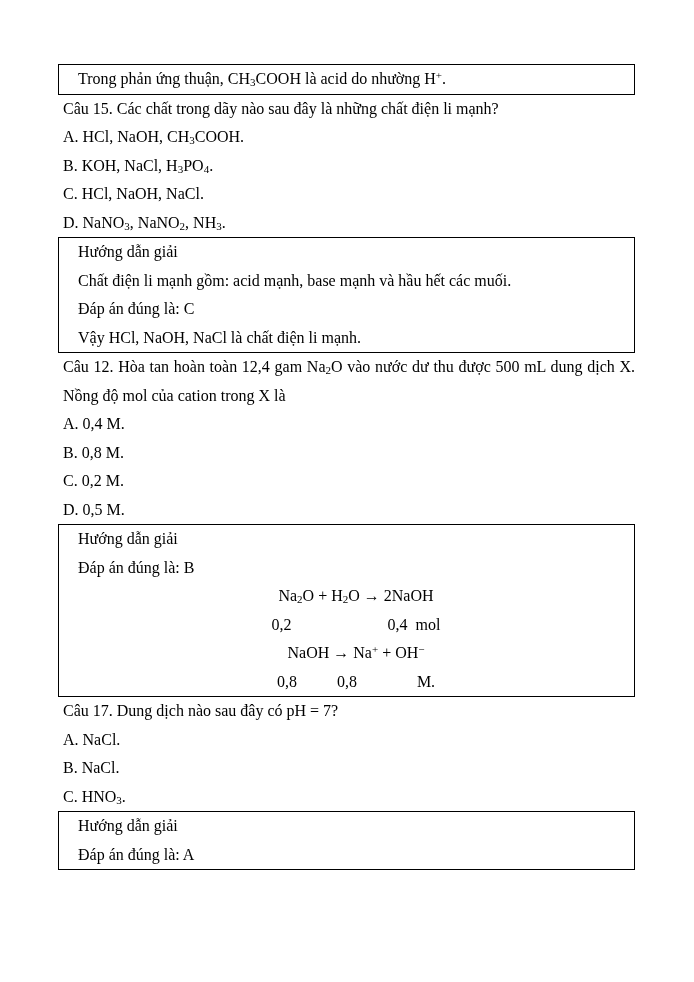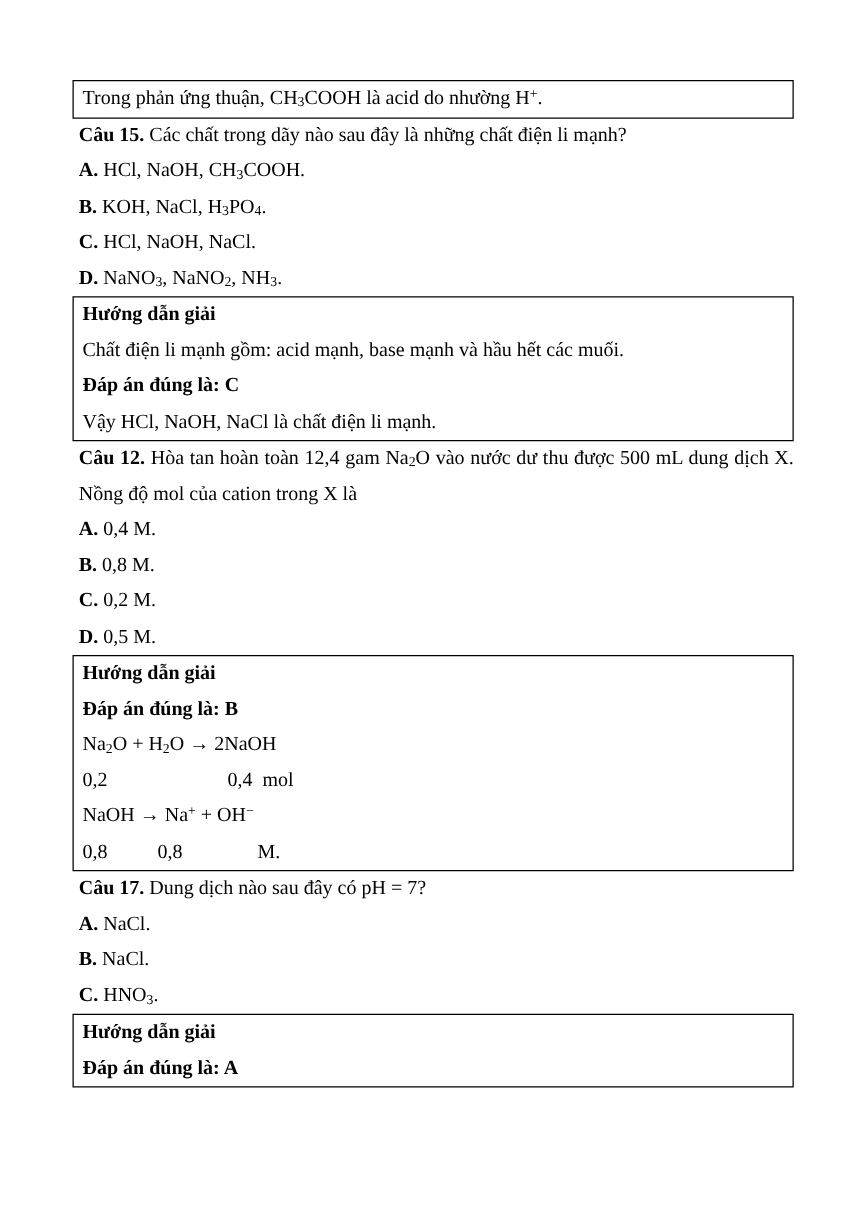--- a/index.html
+++ b/index.html
@@ -11,24 +11,24 @@
     font-size: 16px;
     overflow: hidden;
   }
   .page { padding-top: 64px; }
   p { margin: 0; line-height: 28.5px; }
   .text { margin: 0 59px 0 63px; }
   .q { text-align: justify; }
   .box {
     margin: 0 59px 0 58px;
     border: 1.5px solid #000000;
-    padding-left: 7px;
+    padding-left: 19px;
   }
-  .pre { white-space: pre-wrap; }
-  b { font-weight: bold; }
+  .pre { white-space: pre-wrap; text-align: center; }
+  b { font-weight: normal; }
   sub, sup { font-size: 11px; line-height: 0; }
   sub { vertical-align: -0.2em; }
   sup { vertical-align: 0.45em; }
 </style>
 </head>
 <body>
 
 <div class="page">
 
   <div class="box">

